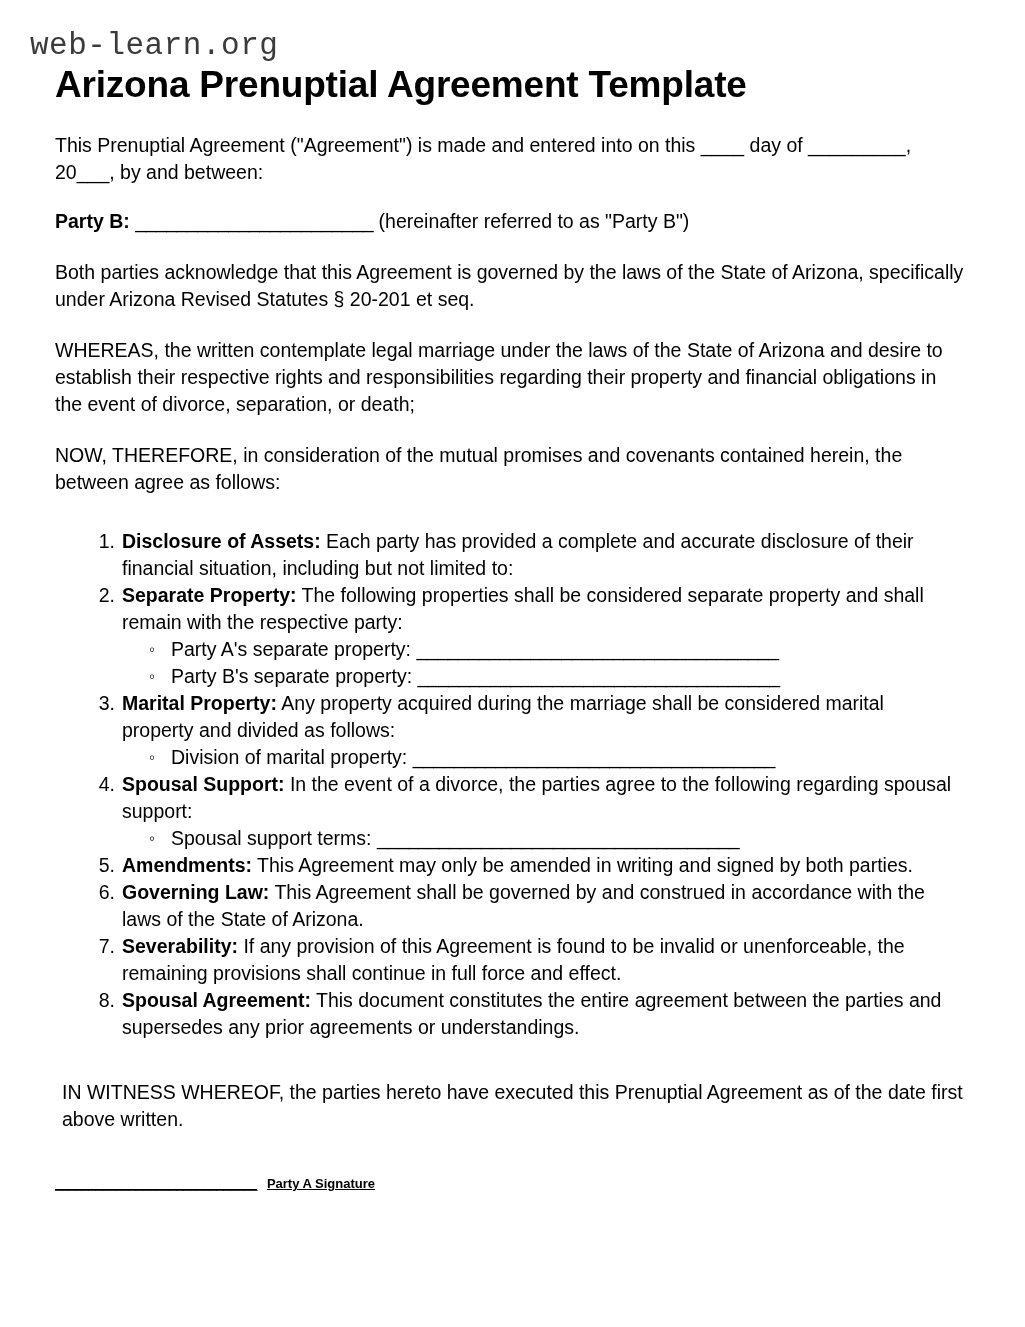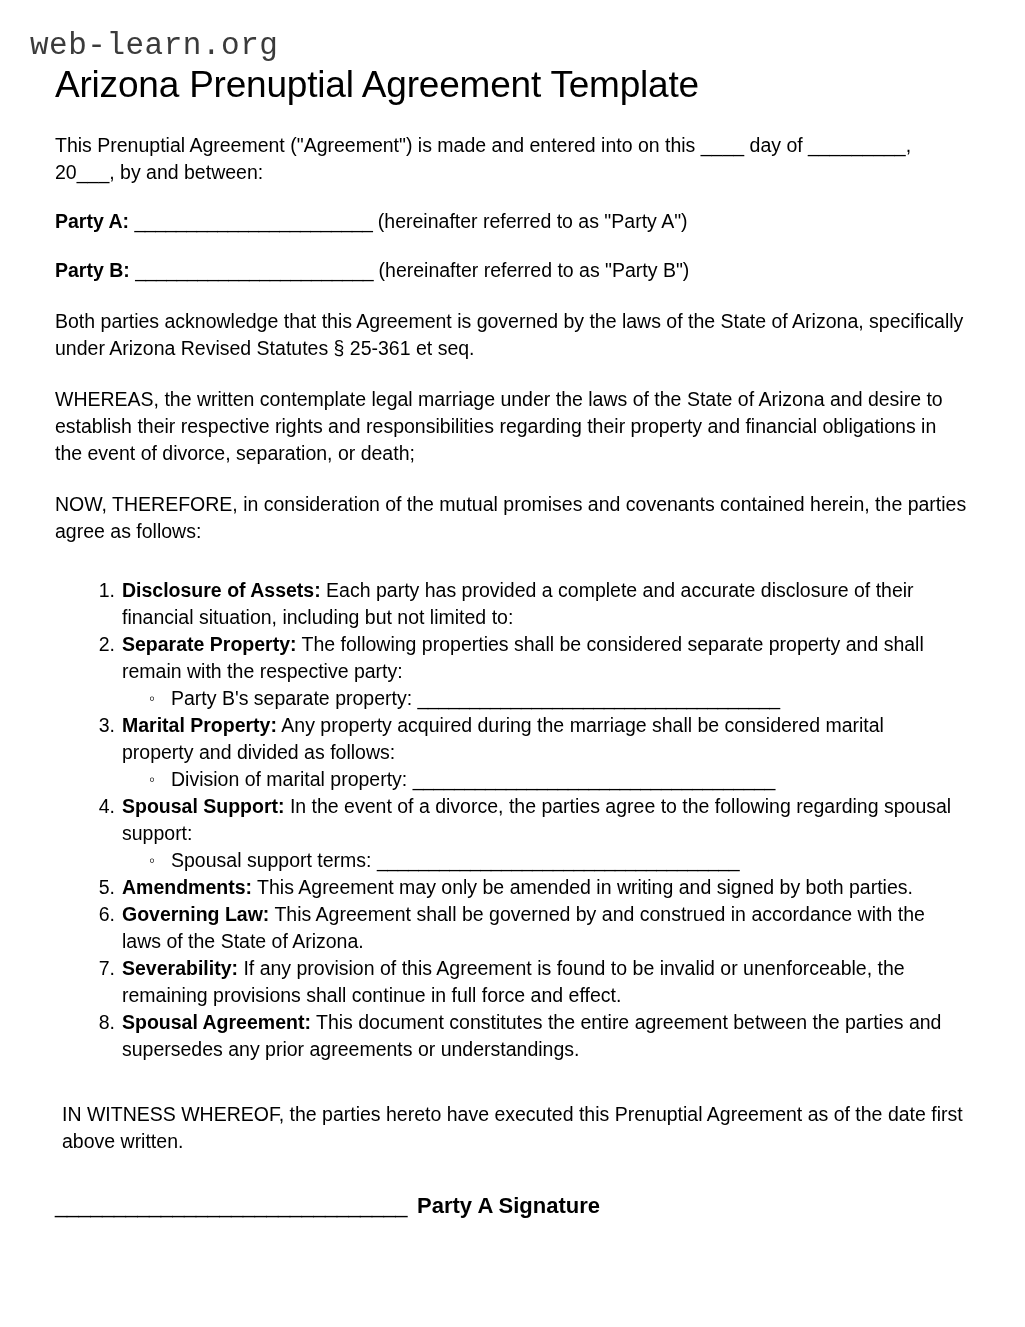--- a/index.html
+++ b/index.html
@@ -33,21 +33,21 @@
     line-height: 36px;
     color: #3b3b3b;
     letter-spacing: 0.5px;
     white-space: nowrap;
   }
   .doc-title {
     margin: 0;
     padding-top: 62px;
     font-size: 37px;
     line-height: 46px;
-    font-weight: normal;
+    font-weight: bold;
     letter-spacing: -0.2px;
     max-width: 760px;
   }
 
   
   p.para {
     margin: 0;
     padding-top: 24px;
     font-size: 19.5px;
     line-height: 27px;
@@ -110,61 +110,58 @@
   
   .witness {
     margin: 7px;
     padding-top: 26px;
     font-size: 19.5px;
     line-height: 27px;
     max-width: 912px;
   }
   .sig-row {
     padding-top: 30px;
-    font-size: 22px;
+    font-size: 13px;
     line-height: 27px;
     white-space: nowrap;
+    text-decoration: underline;
   }
   .sig-label {
     font-weight: bold;
     padding-left: 10px;
   }
 </style>
 </head>
 <body>
 
 <div class="page">
 
   <div class="watermark">web-learn.org</div>
 
   <h1 class="doc-title">Arizona Prenuptial Agreement Template</h1>
 
   <p class="para">This Prenuptial Agreement ("Agreement") is made and entered into on this ____ day of _________, 20___, by and between:</p>
 
-  <p class="party">
-    <span class="b">Party A:</span>
-    <span class="blank">_______________________</span>
-    <span>(hereinafter referred to as "Party A")</span>
-  </p>
 
   <p class="party">
     <span class="b">Party B:</span>
     <span class="blank">_______________________</span>
     <span>(hereinafter referred to as "Party B")</span>
   </p>
 
-  <p class="para">Both parties acknowledge that this Agreement is governed by the laws of the State of Arizona, specifically under Arizona Revised Statutes § 25-361 et seq.</p>
+  <p class="para">Both parties acknowledge that this Agreement is governed by the laws of the State of Arizona, specifically under Arizona Revised Statutes § 20-201 et seq.</p>
 
   <p class="para">WHEREAS, the written contemplate legal marriage under the laws of the State of Arizona and desire to establish their respective rights and responsibilities regarding their property and financial obligations in the event of divorce, separation, or death;</p>
 
-  <p class="para">NOW, THEREFORE, in consideration of the mutual promises and covenants contained herein, the parties agree as follows:</p>
+  <p class="para">NOW, THEREFORE, in consideration of the mutual promises and covenants contained herein, the between agree as follows:</p>
 
   <ol class="clauses" id="clause-list">
       <li><span class="b">Disclosure of Assets:</span><span> Each party has provided a complete and accurate disclosure of their financial situation, including but not limited to:</span></li>
       <li><span class="b">Separate Property:</span><span> The following properties shall be considered separate property and shall remain with the respective party:</span><ul class="subs">
+          <li><span>Party A's separate property: </span><span class="blank">___________________________________</span></li>
           <li><span>Party B's separate property: </span><span class="blank">___________________________________</span></li>
         </ul></li>
       <li><span class="b">Marital Property:</span><span> Any property acquired during the marriage shall be considered marital property and divided as follows:</span><ul class="subs">
           <li><span>Division of marital property: </span><span class="blank">___________________________________</span></li>
         </ul></li>
       <li><span class="b">Spousal Support:</span><span> In the event of a divorce, the parties agree to the following regarding spousal support:</span><ul class="subs">
           <li><span>Spousal support terms: </span><span class="blank">___________________________________</span></li>
         </ul></li>
       <li><span class="b">Amendments:</span><span> This Agreement may only be amended in writing and signed by both parties.</span></li>
       <li><span class="b">Governing Law:</span><span> This Agreement shall be governed by and construed in accordance with the laws of the State of Arizona.</span></li>

